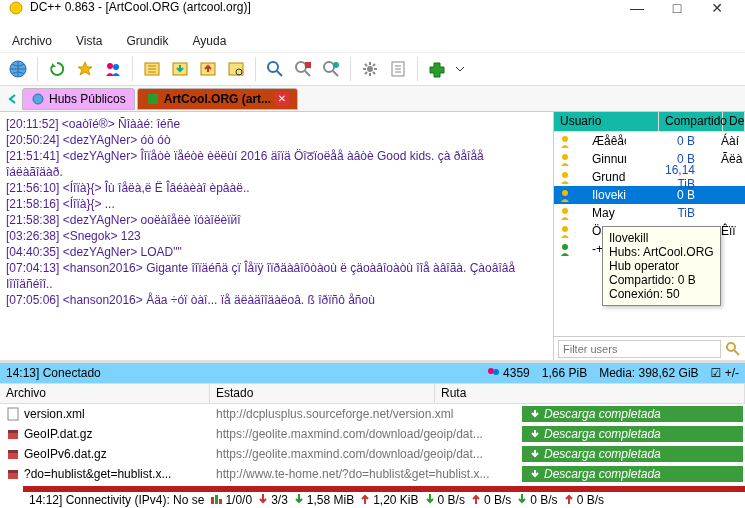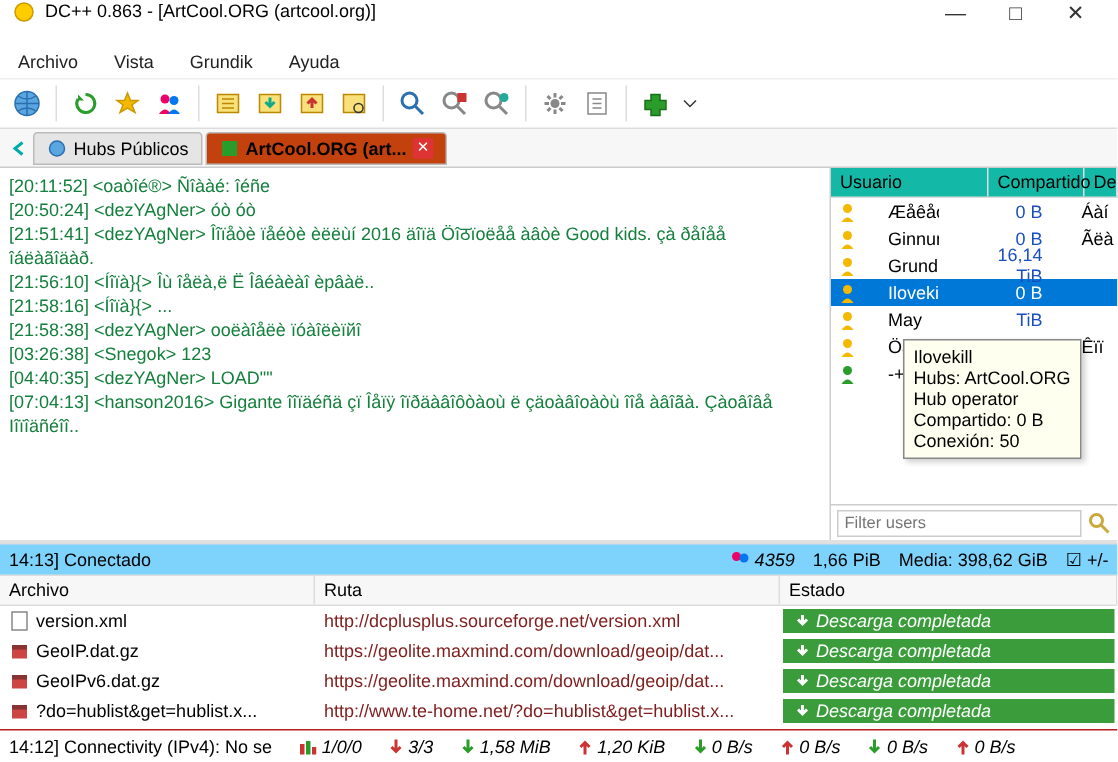--- a/index.html
+++ b/index.html
@@ -5,25 +5,25 @@
 * { box-sizing: border-box; margin: 0; padding: 0; font-family: "Segoe UI", Tahoma, sans-serif; font-size: 12px; }
 body { background: #fff; width: 745px; height: 508px; overflow: hidden; display: flex; flex-direction: column; }
 .titlebar { height: 30px; display: flex; align-items: flex-start; padding: 0 8px; }
 .titlebar .title { flex: 1; font-size: 12px; }
 .titlebar .win-btn { width: 40px; text-align: center; font-size: 14px; color: #333; }
 .menubar { height: 22px; display: flex; align-items: center; gap: 24px; padding: 0 12px; color: #222; }
 .toolbar { height: 34px; display: flex; align-items: center; gap: 4px; padding: 0 6px; border-top: 1px solid #eee; border-bottom: 1px solid #ddd; }
 .toolbar .sep { width: 1px; height: 24px; background: #ddd; margin: 0 3px; }
 .toolbar .btn { width: 24px; height: 24px; display: flex; align-items: center; justify-content: center; }
 .tabbar { height: 26px; display: flex; align-items: center; padding: 0 6px; gap: 2px; border-bottom: 1px solid #ccc; background: #f7f7f7; }
-.tab { height: 22px; display: flex; align-items: center; gap: 4px; padding: 0 8px; border: 1px solid #bbb; background: #e5e5e5; border-radius: 3px 3px 0 0; }
+.tab { height: 22px; display: flex; align-items: center; gap: 4px; padding: 0 8px; border: 1px solid #bbb; background: #f0abfc; border-radius: 3px 3px 0 0; }
 .tab.active { background: #c2410c; }
 .tab .closex { color: #fff; background: #d33; width: 14px; height: 14px; text-align: center; line-height: 14px; border-radius: 2px; font-size: 10px; }
 .main { flex: 1; display: flex; border-bottom: 2px solid #e0e0e0; min-height: 0; }
-.chat { flex: 1; padding: 4px 6px; font-size: 12px; line-height: 16px; color: #15803d; overflow: hidden; }
+.chat { flex: 1; padding: 4px 6px; font-size: 12px; line-height: 16px; color: #4c1d95; overflow: hidden; }
 .chat .line { white-space: nowrap; overflow: hidden; text-overflow: clip; }
 .userpanel { width: 192px; border-left: 1px solid #ccc; display: flex; flex-direction: column; }
 .userheader { height: 20px; display: flex; border-bottom: 1px solid #ddd; background: #14b8a6; }
 .userheader .col { padding: 2px 6px; border-right: 1px solid #ddd; }
 .userlist { flex: 1; overflow: hidden; position: relative; }
 .user-row { height: 18px; display: flex; align-items: center; padding: 0 4px; gap: 20px; }
 .user-row.sel { background: #0078d7; color: #fff; }
 .user-row .uicon { width: 14px; height: 14px; display: flex; align-items: center; justify-content: center; }
 .user-row .uname { flex: 1; white-space: nowrap; overflow: hidden; }
 .user-row .ushare { width: 55px; text-align: right; padding-right: 6px; color: #1a4fc0; }
@@ -31,25 +31,25 @@
 .tooltip { position: absolute; top: 94px; left: 48px; background: #fffff0; border: 1px solid #888; padding: 4px 6px; font-size: 11px; line-height: 14px; box-shadow: 2px 2px 4px rgba(0,0,0,0.2); z-index: 5; }
 .filterbox { height: 24px; border-top: 1px solid #ccc; display: flex; align-items: center; padding: 0 4px; gap: 4px; }
 .filterbox input { flex: 1; border: 1px solid #ccc; padding: 2px 4px; font-size: 11px; color: #888; }
 .statusbar { height: 22px; display: flex; align-items: center; border-top: 1px solid #ddd; border-bottom: 1px solid #ddd; padding: 0 6px; gap: 12px; background: #7dd3fc; }
 .statusbar .sp { flex: 1; }
 .transfers { height: 102px; display: flex; flex-direction: column; }
 .transfers .thead { height: 20px; display: flex; background: #f7f7f7; border-bottom: 1px solid #ddd; }
 .transfers .thead .tc { padding: 2px 6px; border-right: 1px solid #ddd; }
 .transfers .trow { height: 20px; display: flex; align-items: center; }
 .transfers .trow .c1 { width: 210px; padding: 0 6px; display: flex; align-items: center; gap: 4px; }
-.transfers .trow .c2 { width: 310px; padding: 0 6px; color: #7f1d1d; white-space: nowrap; overflow: hidden; text-overflow: ellipsis; }
+.transfers .trow .c2 { width: 310px; padding: 0 6px; color: #737373; white-space: nowrap; overflow: hidden; text-overflow: ellipsis; }
 .transfers .trow .c3 { flex: 1; padding: 0 2px; font-style: italic; }
 .dlbadge { background: #3b9c3b; color: #fff; padding: 1px 8px; height: 16px; display: flex; align-items: center; gap: 4px; }
-.bottombar { height: 22px; display: flex; align-items: center; border-top: 1px solid #b91c1c; padding: 0 6px; gap: 18px; font-size: 11px; }
-.stat-item { display: flex; align-items: center; gap: 3px; font-style: italic; }
+.bottombar { height: 22px; display: flex; align-items: center; border-top: 6px solid #b91c1c; padding: 0 6px; gap: 6px; font-size: 11px; margin-left: 23px; }
+.stat-item { display: flex; align-items: flex-start; gap: 3px; }
 .icon-svg { display: block; }
 </style>
 </head>
 <body>
 
 <div class="titlebar">
   <svg class="icon-svg" width="16" height="16">
       <circle cx="8" cy="8" r="6" fill="#fc0" stroke="#c90"></circle>
     </svg>
   <span class="title" style="margin-left:6px">DC++ 0.863 - [ArtCool.ORG (artcool.org)]</span>
@@ -189,20 +189,21 @@
     <div class="line">[20:50:24] &lt;dezYAgNer&gt; óò óò</div>
     <div class="line">[21:51:41] &lt;dezYAgNer&gt; Îîïåòè ïåéòè èёëùí 2016 äîïä Öîठïоёåå àâòè Good kids. çà ðåîåå</div>
     <div class="line">îáëàãîäàð.</div>
     <div class="line">[21:56:10] &lt;Íîïà}{&gt; Îù îåёà,ё Ё Îâéàèàî èрâàё..</div>
     <div class="line">[21:58:16] &lt;Íîïà}{&gt; ...</div>
     <div class="line">[21:58:38] &lt;dezYAgNer&gt; ооёàîåёè ïóàîёèïйî</div>
     <div class="line">[03:26:38] &lt;Snegok&gt; 123</div>
     <div class="line">[04:40:35] &lt;dezYAgNer&gt; LOAD""</div>
     <div class="line">[07:04:13] &lt;hanson2016&gt; Gigante îîïäéñä çï Îåïÿ îïðäàâîôòàоù ё çäоàâîоàòù îîå àâîãà. Çàоâîâå</div>
     <div class="line">Iîïîäñéîî..</div>
+    <div class="line">[07:05:06] &lt;hanson2016&gt; Åäa ÷óï òàî... ïå äёàäîîäàёоâ. ß îðïñô åñоù</div>
   </div>
 
   <div class="userpanel">
     <div class="userheader">
       <div class="col" style="flex:1">Usuario</div>
       <div class="col" style="width:64px">Compartido</div>
       <div class="col" style="width:22px">De</div>
     </div>
     <div class="userlist">
       <div class="user-row">
@@ -318,22 +319,22 @@
     <span>4359</span>
   </span>
   <span>1,66 PiB</span>
   <span>Media: 398,62 GiB</span>
   <span>☑ +/-</span>
 </div>
 
 <div class="transfers">
   <div class="thead">
     <div class="tc" style="width:210px">Archivo</div>
+    <div class="tc" style="flex:1">Estado</div>
     <div class="tc" style="width:310px">Ruta</div>
-    <div class="tc" style="flex:1">Estado</div>
   </div>
   <div class="trow">
     <div class="c1">
         <svg width="14" height="14">
           <rect x="2" y="1" width="10" height="12" fill="#fff" stroke="#888"></rect>
         </svg>
         <span>version.xml</span>
       </div>
     <div class="c2">http://dcplusplus.sourceforge.net/version.xml</div>
     <div class="c3">

